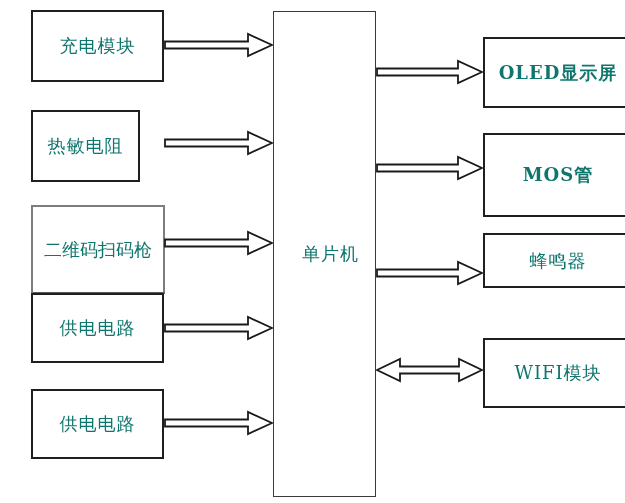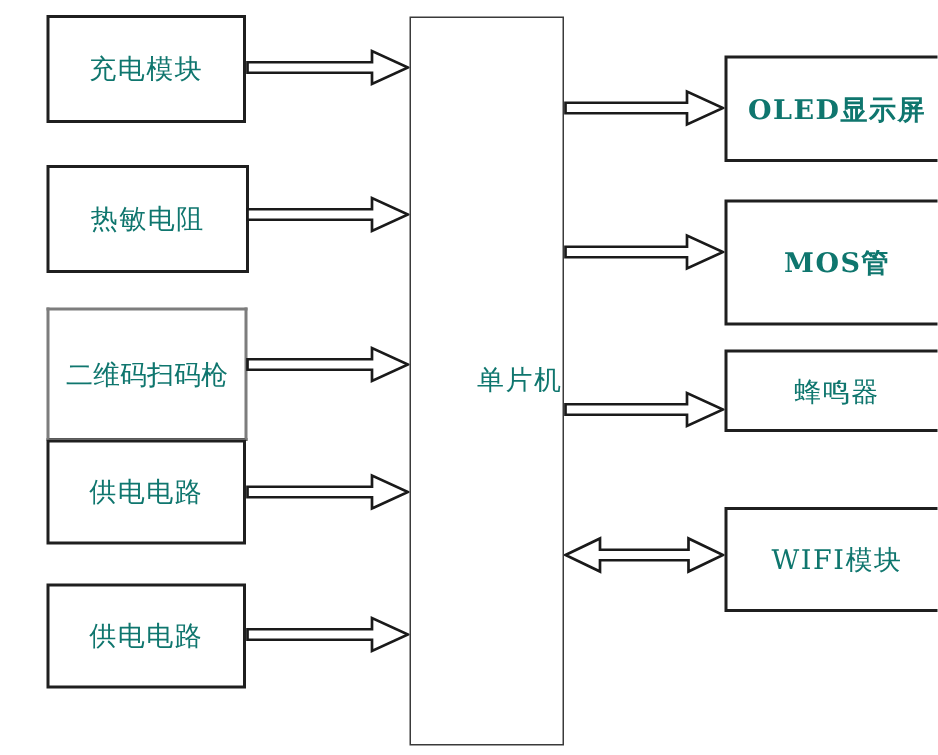--- a/index.html
+++ b/index.html
@@ -27,32 +27,33 @@
   }
   .box.gray-border { border-color: #7d7d7d; border-bottom-color: #5a5a5a; }
   .center-box {
     position: absolute;
     left: 253px; top: 11px;
     width: 103px; height: 486px;
     border: 1.5px solid #3a3a3a;
     background: #ffffff;
     display: flex;
     flex-direction: column;
-    align-items: flex-end;
+    align-items: flex-start;
     justify-content: center;
     font-size: 18px;
     line-height: 26px;
     letter-spacing: 1px;
+    padding-left: 28px;
   }
   .arrow { position: absolute; }
   .arrow svg { display: block; width: 100%; height: 100%; }
 
   
   .b1 { left: 11px; top: 10px;  width: 133px; height: 72px; }
-  .b2 { left: 11px; top: 110px; width: 135px; height: 72px; }
+  .b2 { left: 11px; top: 110px; width: 109px; height: 72px; }
   .b3 { left: 11px; top: 205px; width: 134px; height: 89px; letter-spacing: 0; }
   .b4 { left: 11px; top: 293px; width: 133px; height: 70px; }
   .b5 { left: 11px; top: 389px; width: 133px; height: 70px; }
 
   
   .r1 { left: 463px; top: 37px;  width: 150px; height: 71px; font-weight: bold; }
   .r2 { left: 463px; top: 133px; width: 150px; height: 84px; font-weight: bold; }
   .r3 { left: 463px; top: 233px; width: 150px; height: 55px; }
   .r4 { left: 463px; top: 338px; width: 150px; height: 70px; text-align: center; }
 

